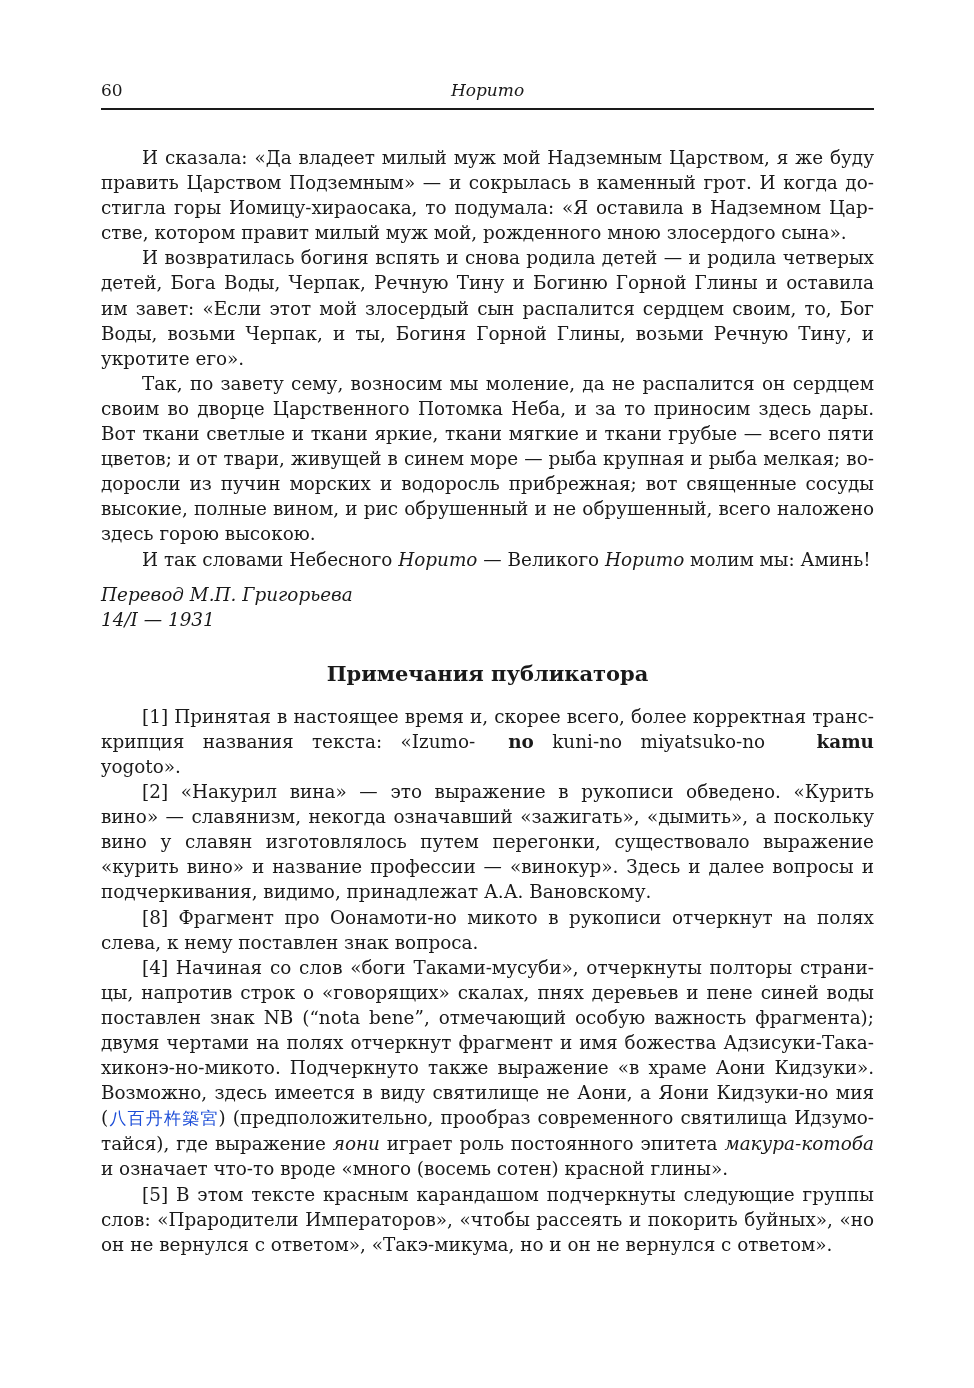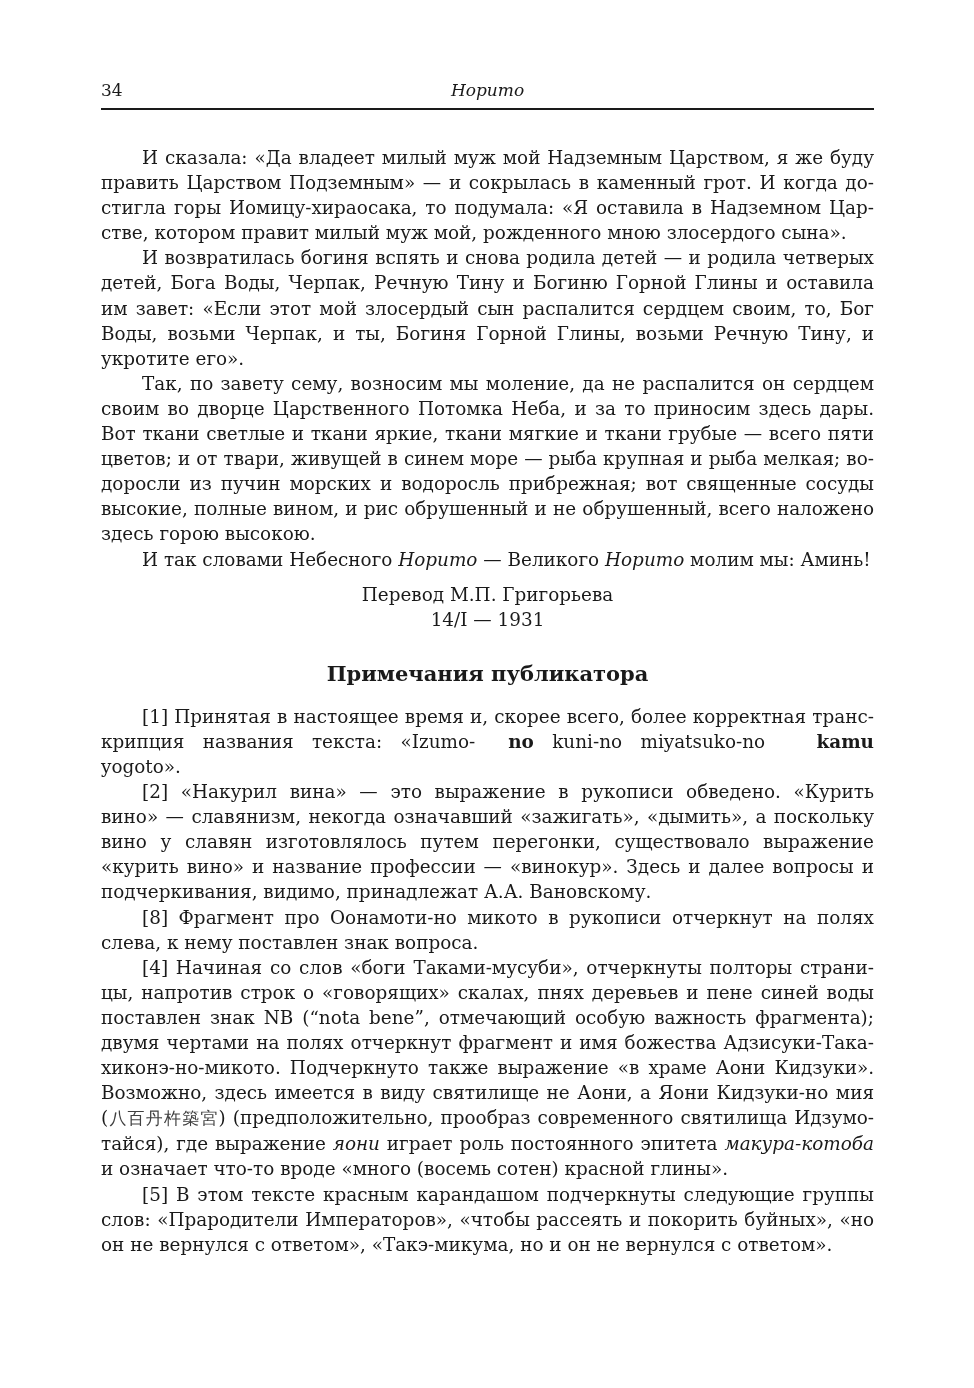--- a/index.html
+++ b/index.html
@@ -5,34 +5,34 @@
   html, body { margin: 0; padding: 0; background: #ffffff; }
   body { width: 974px; height: 1388px; position: relative; overflow: hidden;
          font-family: "DejaVu Serif", "Liberation Serif", serif; color: #1a1a1a; }
   .page { position: absolute; left: 101px; top: 0; width: 773px; }
   .header { position: absolute; top: 80px; left: 0; width: 773px; height: 24px; font-size: 17px; }
   .page-number { position: absolute; left: 0; top: 0; }
   .running-title { position: absolute; left: 0; width: 773px; text-align: center; font-style: italic; top: 0; }
   .header-rule { position: absolute; top: 108px; left: 0; width: 773px; height: 0; border-top: 2px solid #1a1a1a; }
   .body { position: absolute; top: 145px; left: 0; width: 773px; font-size: 18.4px; line-height: 25.1px; }
   p { margin: 0; text-align: justify; text-indent: 41px; hyphens: manual; }
-  .sig { text-align: center; text-indent: 0; }
+  .sig { text-align: left; font-style: italic; text-indent: 0; }
   .sig1 { margin-top: 10px; }
   h2 { margin: 28px 0 16px 0; font-size: 21px; font-weight: bold; text-align: center; line-height: 28px; }
   .notes p { margin: 0; }
   i, .it { font-style: italic; }
   b { font-weight: bold; margin-left: 33px; }
-  .cjk { font-family: "DejaVu Sans", sans-serif; font-size: 17px; color: #404040; }
+  .cjk { font-family: "DejaVu Sans", sans-serif; font-size: 17px; color: #1d4ed8; }
 </style>
 </head>
 <body>
 
 <div class="page">
   <div class="header">
-    <span class="page-number">34</span>
+    <span class="page-number">60</span>
     <span class="running-title">Норито</span>
   </div>
   <div class="header-rule"></div>
 
   <div class="body">
     <p>И сказала: «Да владеет милый муж мой Надземным Царством, я же буду править Царством Подземным» — и сокрылась в каменный грот. И когда до­стигла горы Иомицу-хираосака, то подумала: «Я оставила в Надземном Цар­стве, котором правит милый муж мой, рожденного мною злосердого сына».</p>
     <p>И возвратилась богиня вспять и снова родила детей — и родила четверых детей, Бога Воды, Черпак, Речную Тину и Богиню Горной Глины и оставила им завет: «Если этот мой злосердый сын распалится сердцем своим, то, Бог Воды, возьми Черпак, и ты, Богиня Горной Глины, возьми Речную Тину, и укротите его».</p>
     <p>Так, по завету сему, возносим мы моление, да не распалится он сердцем своим во дворце Царственного Потомка Неба, и за то приносим здесь дары. Вот ткани светлые и ткани яркие, ткани мягкие и ткани грубые — всего пяти цветов; и от твари, живущей в синем море — рыба крупная и рыба мелкая; во­доросли из пучин морских и водоросль прибрежная; вот священные сосуды высокие, полные вином, и рис обрушенный и не обрушенный, всего наложено здесь горою высокою.</p>
     <p><span>И так словами Небесного </span><i>Норито</i><span> — Великого </span><i>Норито</i><span> молим мы: Аминь!</span></p>
 

